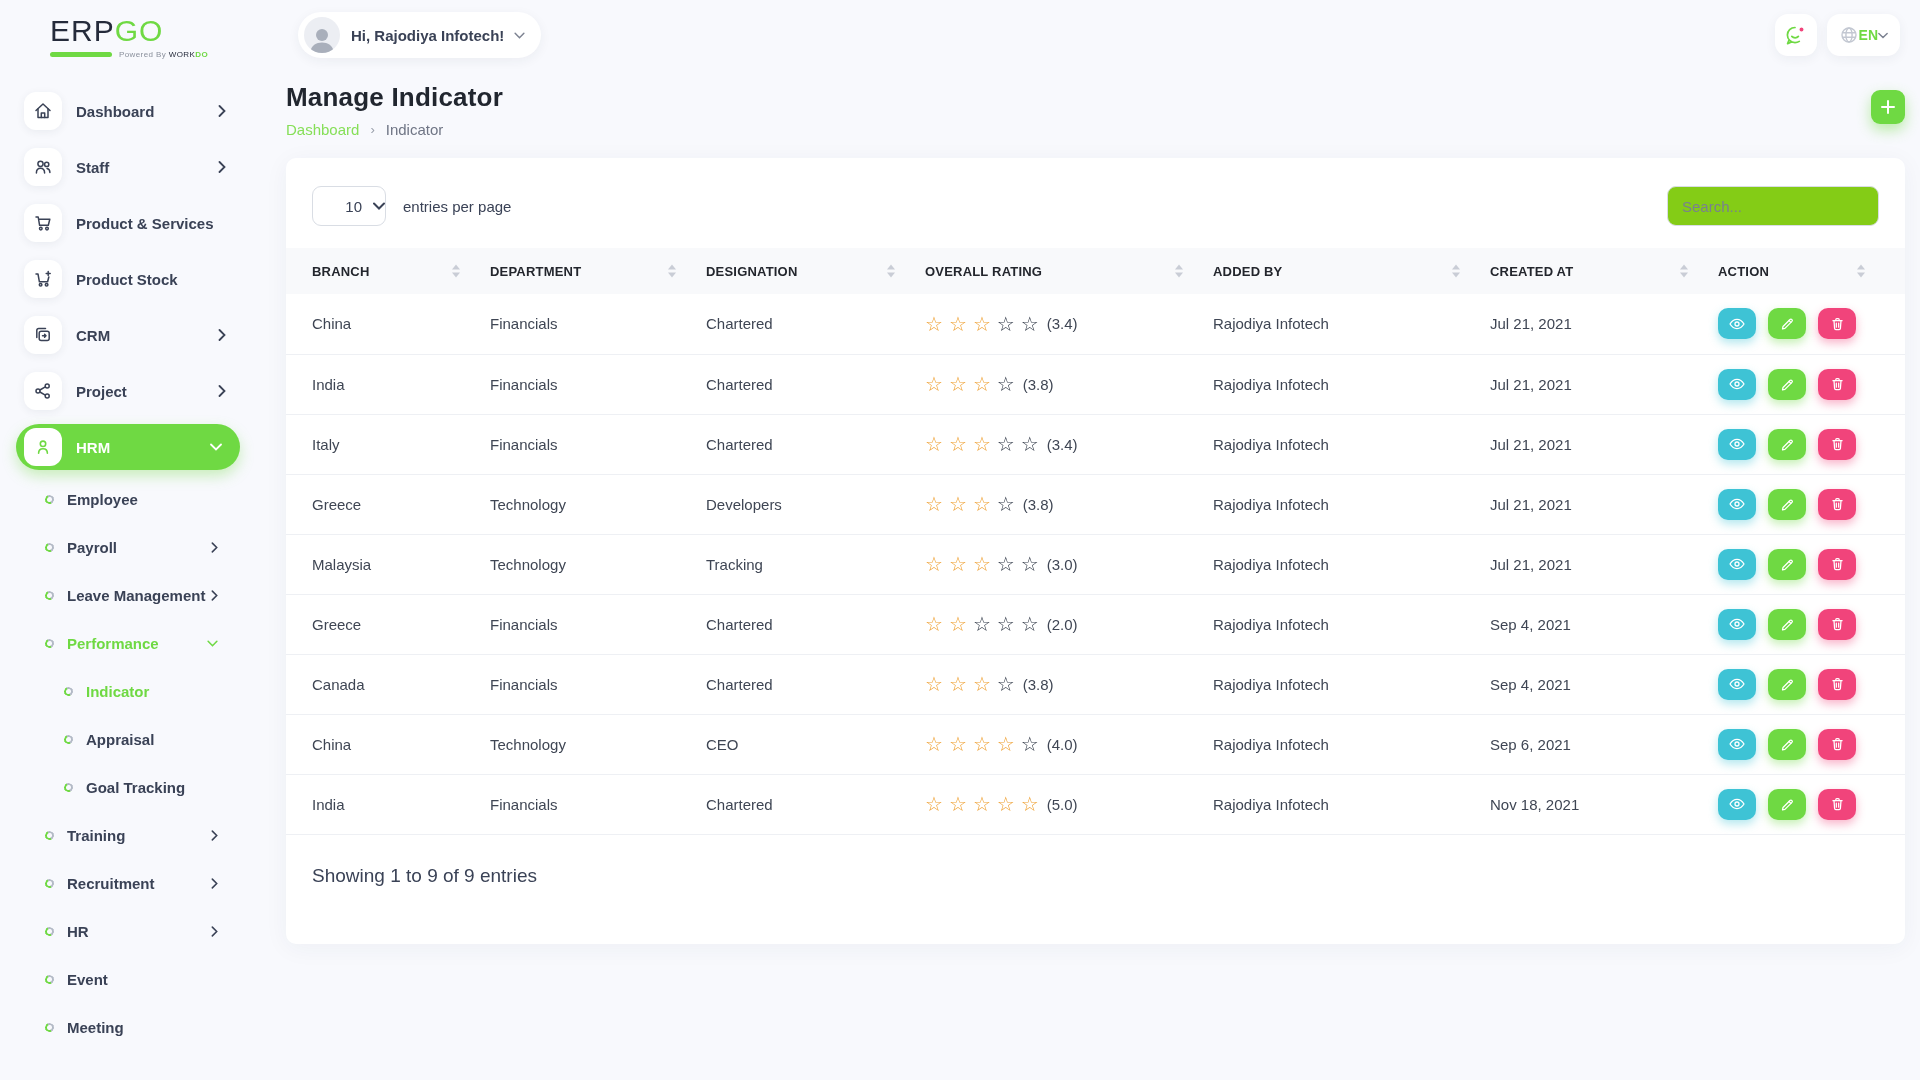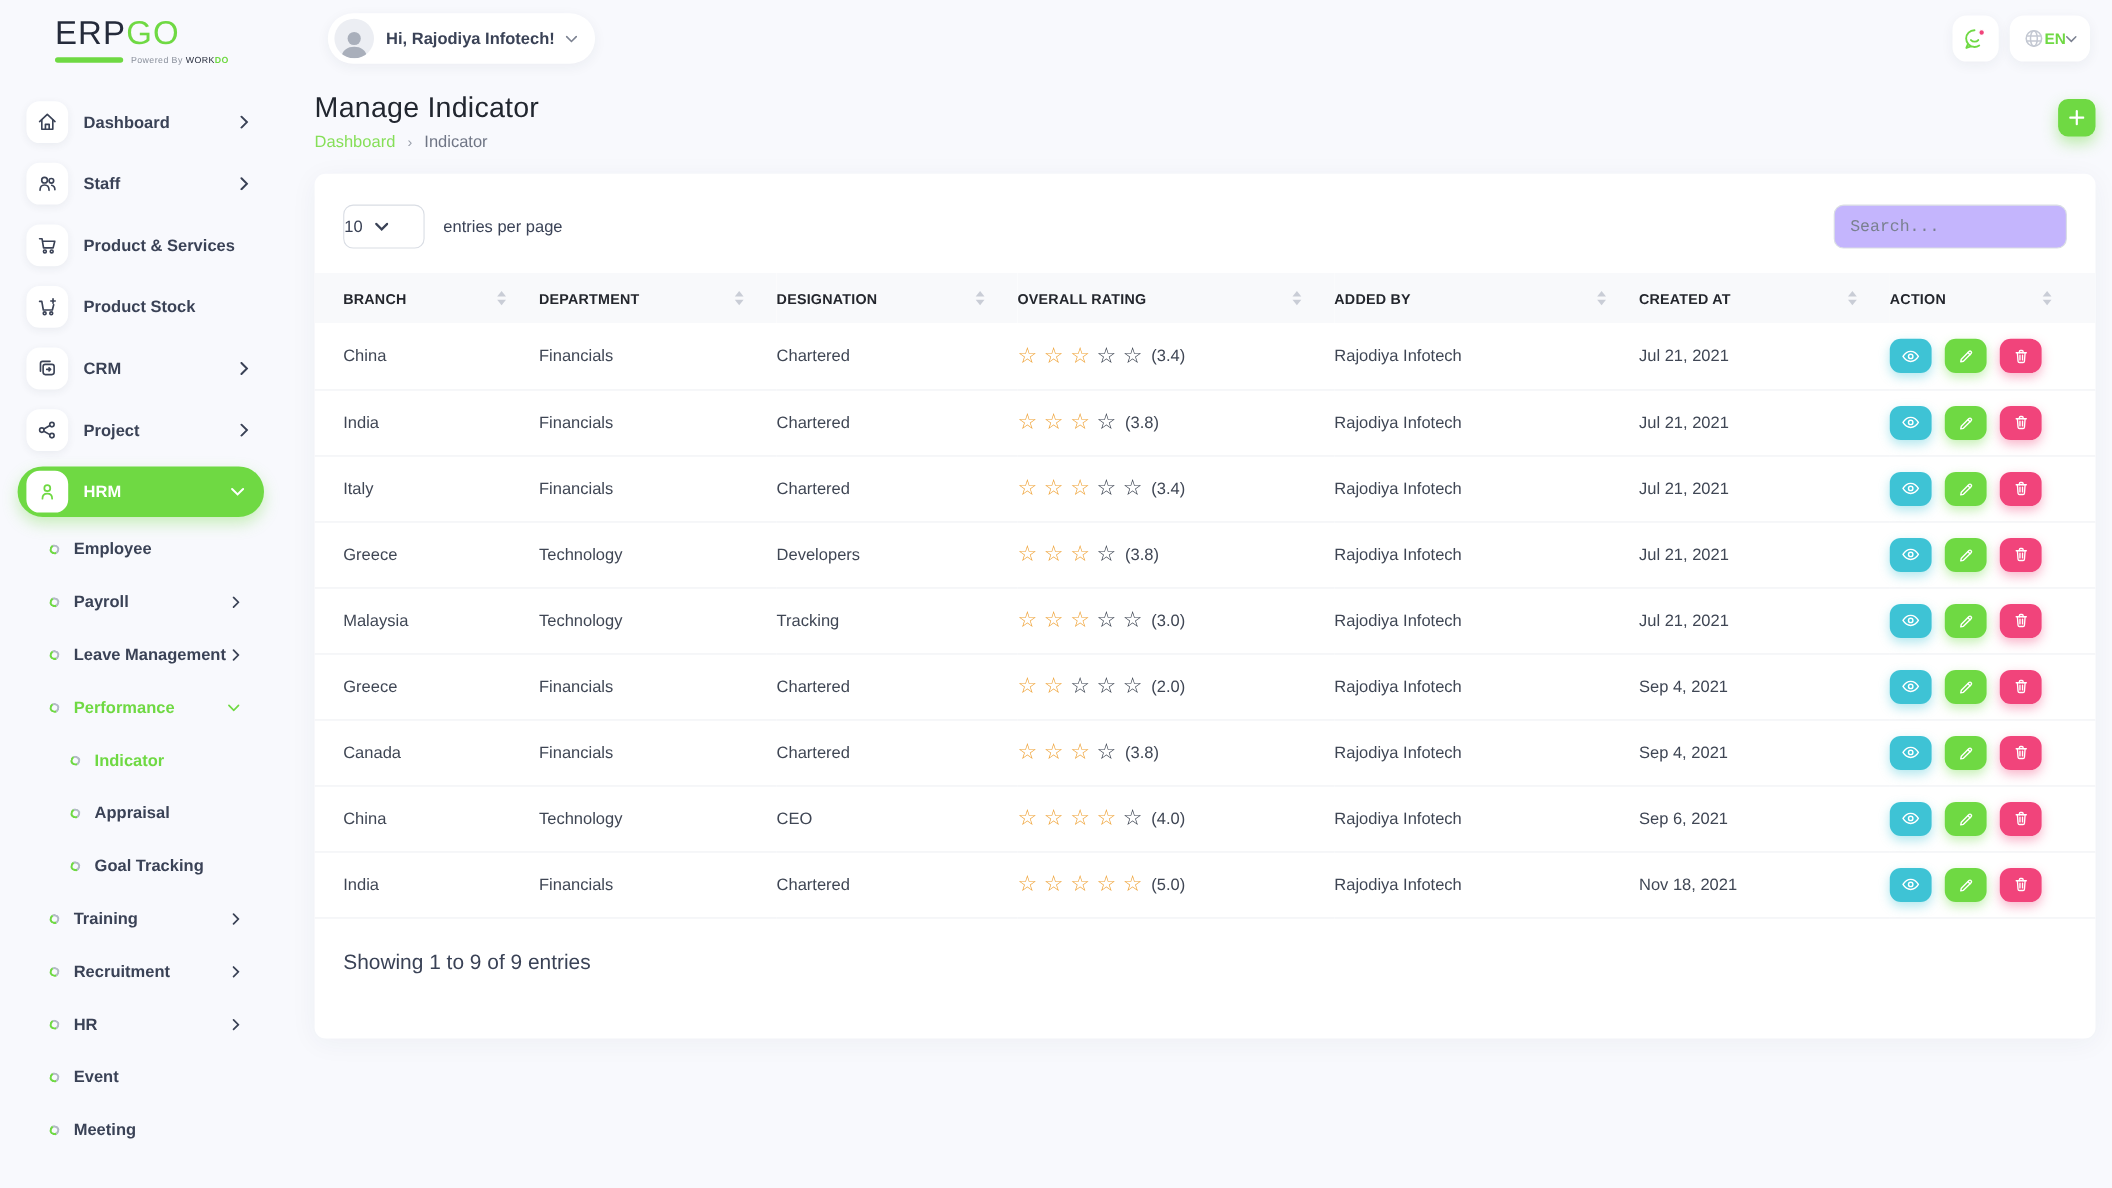--- a/index.html
+++ b/index.html
@@ -59,39 +59,39 @@
   .icon-box{height:42px;background:#fff;border-radius:13px;display:flex;align-items:center;
             justify-content:center;cursor:pointer;box-shadow:0 3px 12px rgba(40,50,70,.06)}
   .chat-box{width:42px}
   .lang-box{padding:0 12px;gap:0}
   .lang-label{font-size:14px;font-weight:700;color:var(--green)}
   .lang-chevron{color:#7c8291}
 
   
   .main{position:absolute;left:260px;top:70px;right:0;bottom:0;padding:12px 15px 0 26px}
   .page-head{display:flex;justify-content:space-between;align-items:flex-start}
-  .page-title{font-size:26px;font-weight:400;color:var(--ink-dark);letter-spacing:.2px}
+  .page-title{font-size:26px;font-weight:700;color:var(--ink-dark);letter-spacing:.2px}
   .breadcrumb{margin-top:8px;font-size:15px;display:flex;align-items:center}
   .breadcrumb .link{color:var(--bc-green);cursor:pointer}
   .breadcrumb .sep{color:#9aa0ac;margin:0 11px;font-size:13px}
   .breadcrumb .current{color:#6f7585}
   .add-btn{width:34px;height:34px;margin-top:8px;background:var(--green);border:none;border-radius:9px;
            color:#fff;display:flex;align-items:center;justify-content:center;cursor:pointer;
            box-shadow:0 6px 14px rgba(111,217,67,.45)}
 
   .card{margin-top:20px;background:#fff;border-radius:10px;height:786px;
         box-shadow:0 4px 24px rgba(40,50,70,.05);overflow:hidden}
   .controls{display:flex;justify-content:space-between;align-items:center;padding:28px 26px 22px}
   .controls-left{display:flex;align-items:center}
   .page-size{width:74px;height:40px;border:1px solid #d9dde4;border-radius:9px;background:#fff;
-        display:flex;align-items:center;justify-content:flex-start;gap:11px;font-size:15px;
+        display:flex;align-items:center;justify-content:flex-end;gap:11px;font-size:15px;
         color:#3a4256;cursor:pointer}
   .entries-label{margin-left:17px;font-size:15px;color:#3a4256}
   .search-input{width:212px;height:40px;border:1px solid #d9dde4;border-radius:9px;padding:0 14px;
-        font-size:15px;color:#3a4256;background:#c4b5fd;font-family:Liberation Mono, monospace;outline:none}
+        font-size:15px;color:#3a4256;background:#84cc16;font-family:Liberation Sans, sans-serif;outline:none}
   .search-input::placeholder{color:#79808f}
 
   table{width:100%;border-collapse:collapse;table-layout:fixed}
   col.c1{width:204px}col.c2{width:216px}col.c3{width:219px}col.c4{width:288px}
   col.c5{width:277px}col.c6{width:228px}col.c7{width:auto}
   thead th{height:46px;background:#f8f9fb;font-size:13px;font-weight:700;color:#23262d;
         text-align:left;position:relative;letter-spacing:.2px;cursor:pointer}
   th:first-child,td:first-child{padding-left:26px}
   .sort{position:absolute;right:30px;top:50%;transform:translateY(-50%);
         display:flex;flex-direction:column;gap:3px}

